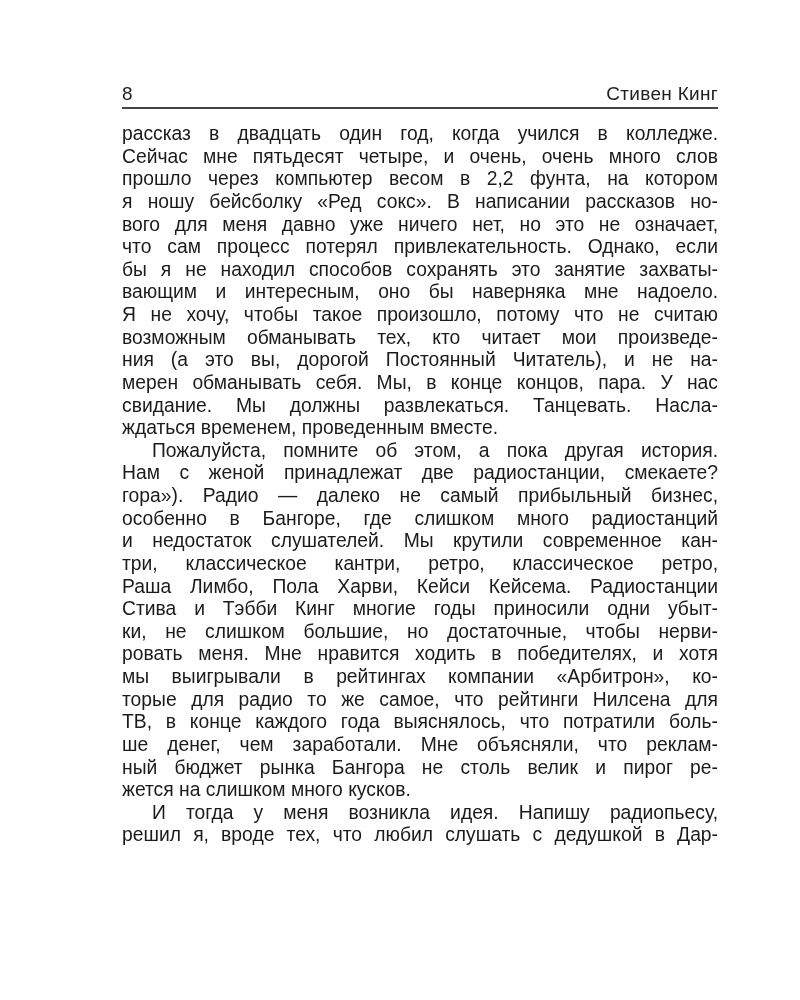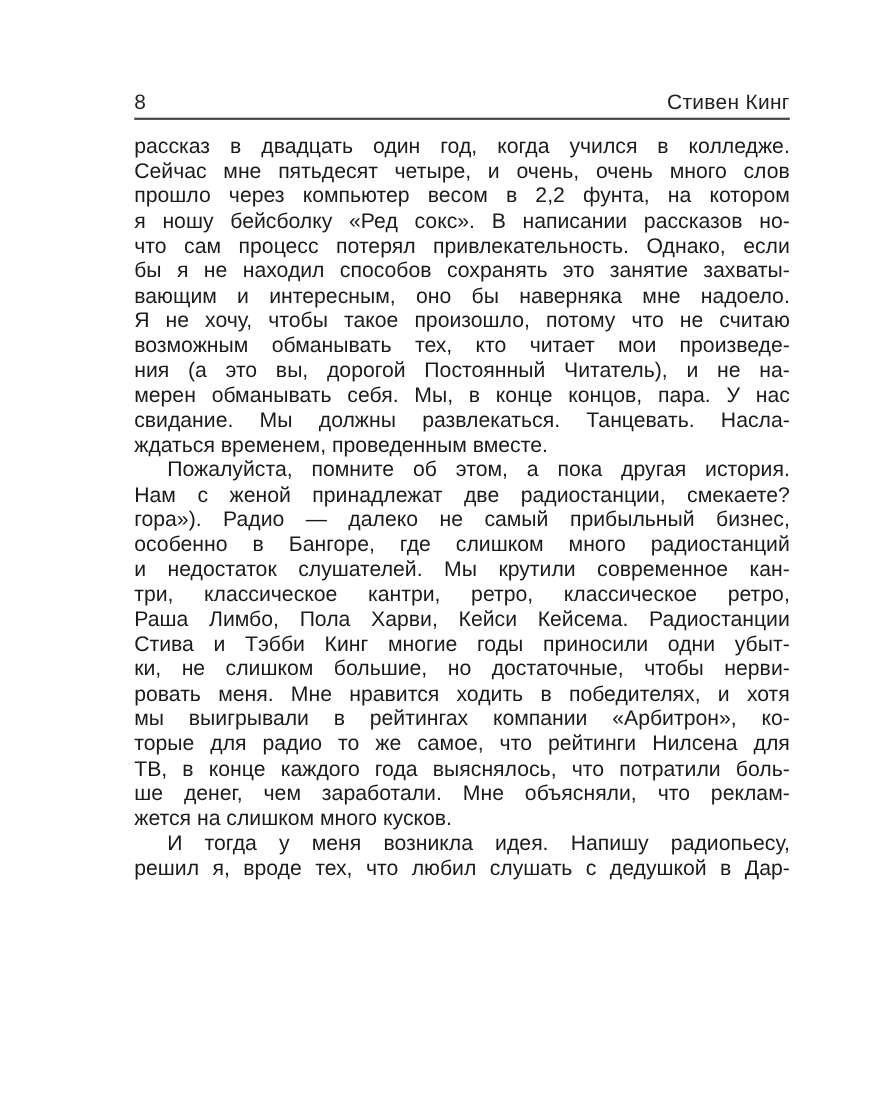--- a/index.html
+++ b/index.html
@@ -64,20 +64,21 @@
     <span>8</span>
     <span>Стивен Кинг</span>
   </div>
   <div class="header-rule"></div>
   <div class="body-text">
       <div class="paragraph">
         <div class="line">рассказ в двадцать один год, когда учился в колледже.</div>
         <div class="line">Сейчас мне пятьдесят четыре, и очень, очень много слов</div>
         <div class="line">прошло через компьютер весом в 2,2 фунта, на котором</div>
         <div class="line">я ношу бейсболку «Ред сокс». В написании рассказов но-</div>
+        <div class="line">вого для меня давно уже ничего нет, но это не означает,</div>
         <div class="line">что сам процесс потерял привлекательность. Однако, если</div>
         <div class="line">бы я не находил способов сохранять это занятие захваты-</div>
         <div class="line">вающим и интересным, оно бы наверняка мне надоело.</div>
         <div class="line">Я не хочу, чтобы такое произошло, потому что не считаю</div>
         <div class="line">возможным обманывать тех, кто читает мои произведе-</div>
         <div class="line">ния (а это вы, дорогой Постоянный Читатель), и не на-</div>
         <div class="line">мерен обманывать себя. Мы, в конце концов, пара. У нас</div>
         <div class="line">свидание. Мы должны развлекаться. Танцевать. Насла-</div>
         <div class="line last">ждаться временем, проведенным вместе.</div>
       </div>
@@ -89,20 +90,21 @@
         <div class="line">и недостаток слушателей. Мы крутили современное кан-</div>
         <div class="line">три, классическое кантри, ретро, классическое ретро,</div>
         <div class="line">Раша Лимбо, Пола Харви, Кейси Кейсема. Радиостанции</div>
         <div class="line">Стива и Тэбби Кинг многие годы приносили одни убыт-</div>
         <div class="line">ки, не слишком большие, но достаточные, чтобы нерви-</div>
         <div class="line">ровать меня. Мне нравится ходить в победителях, и хотя</div>
         <div class="line">мы выигрывали в рейтингах компании «Арбитрон», ко-</div>
         <div class="line">торые для радио то же самое, что рейтинги Нилсена для</div>
         <div class="line">ТВ, в конце каждого года выяснялось, что потратили боль-</div>
         <div class="line">ше денег, чем заработали. Мне объясняли, что реклам-</div>
+        <div class="line">ный бюджет рынка Бангора не столь велик и пирог ре-</div>
         <div class="line last">жется на слишком много кусков.</div>
       </div>
       <div class="paragraph">
         <div class="line indent">И тогда у меня возникла идея. Напишу радиопьесу,</div>
         <div class="line">решил я, вроде тех, что любил слушать с дедушкой в Дар-</div>
       </div>
     </div>
 </div>
 
 </body></html>

